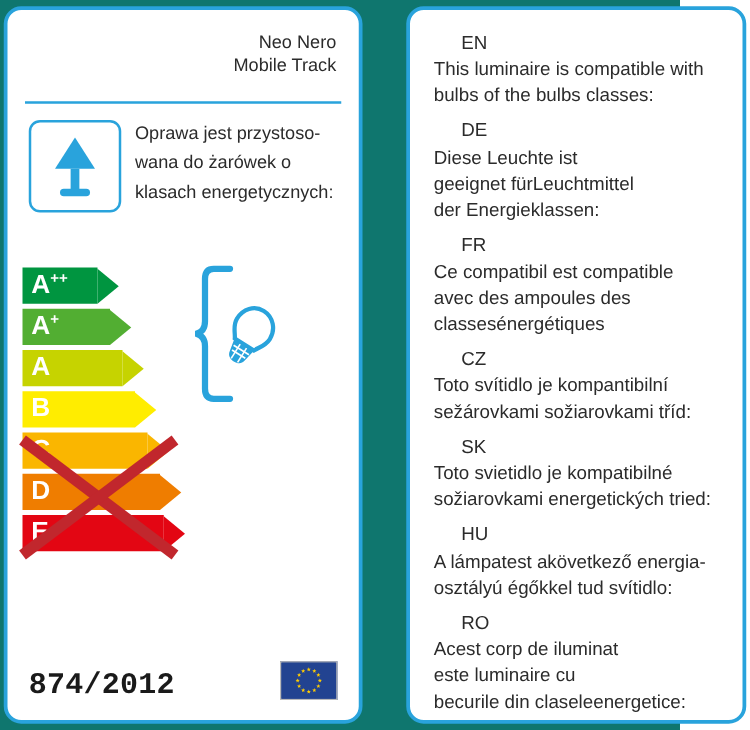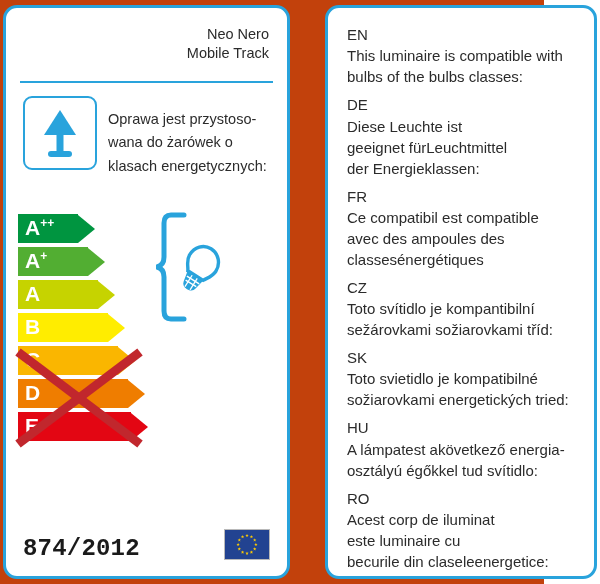--- a/index.html
+++ b/index.html
@@ -11,21 +11,21 @@
     width: 600px;
     height: 584px;
     font-family: "Liberation Sans", sans-serif;
     color: #231f20;
     overflow: hidden;
   }
   .label-root {
     position: relative;
     width: 544px;
     height: 584px;
-    background: #c2410c;
+    background: #0f766e;
   }
 
   
   .panel {
     position: absolute;
     background: #ffffff;
     border: 3px solid #29a3dc;
     border-radius: 14px;
     box-sizing: border-box;
   }
@@ -76,21 +76,21 @@
     display: flex;
     align-items: center;
     justify-content: center;
   }
   .lamp-icon-box svg { display: block; }
 
   
   .compat-text {
     position: absolute;
     left: 102px;
-    top: 100px;
+    top: 88px;
     width: 180px;
     font-size: 14.5px;
     line-height: 1.62;
     color: #2b2b2b;
   }
   .compat-text span { display: block; white-space: nowrap; }
 
   
   .classes {
     position: absolute;
@@ -185,20 +185,21 @@
     position: absolute;
     left: 19px;
     top: 16px;
     right: 10px;
   }
   .lang-block { margin-bottom: 7px; }
   .lang-code {
     font-size: 15px;
     line-height: 1.42;
     color: #2b2b2b;
+    margin-left: 22px;
   }
   .lang-line {
     font-size: 15px;
     line-height: 1.40;
     color: #2b2b2b;
     white-space: nowrap;
   }
 </style>
 </head>
 <body>

